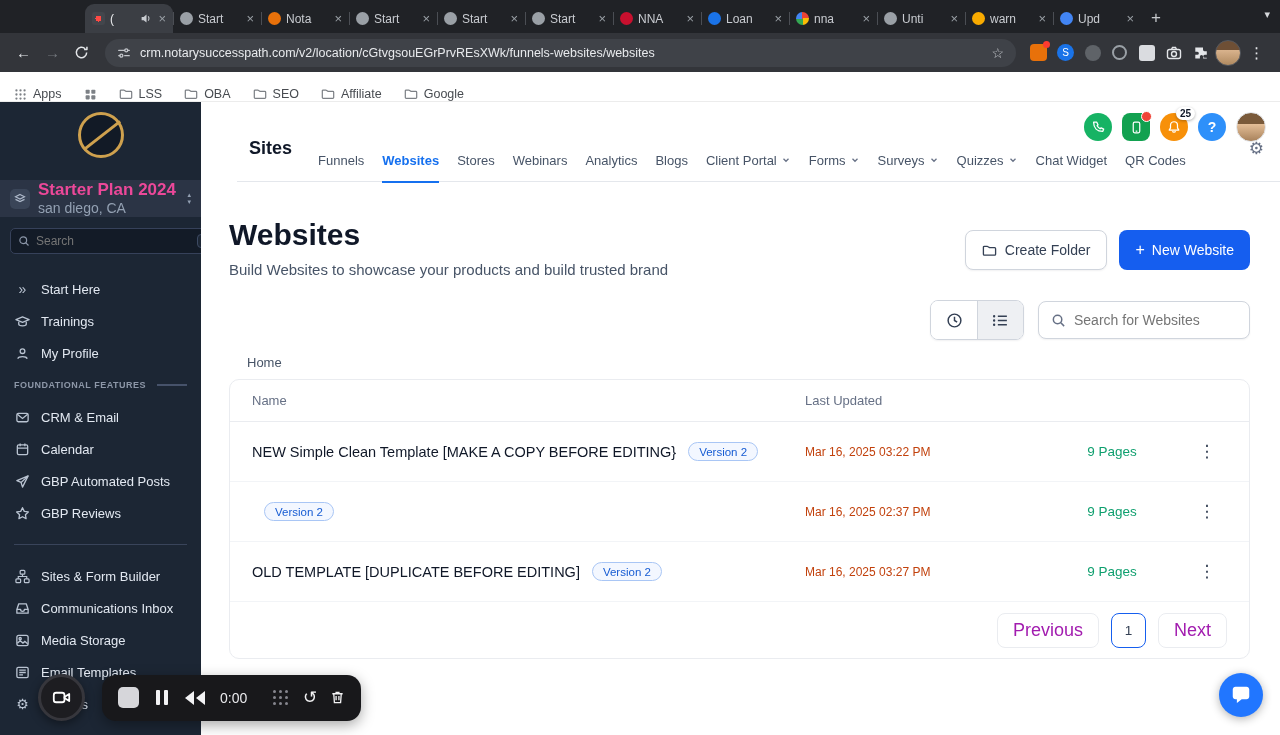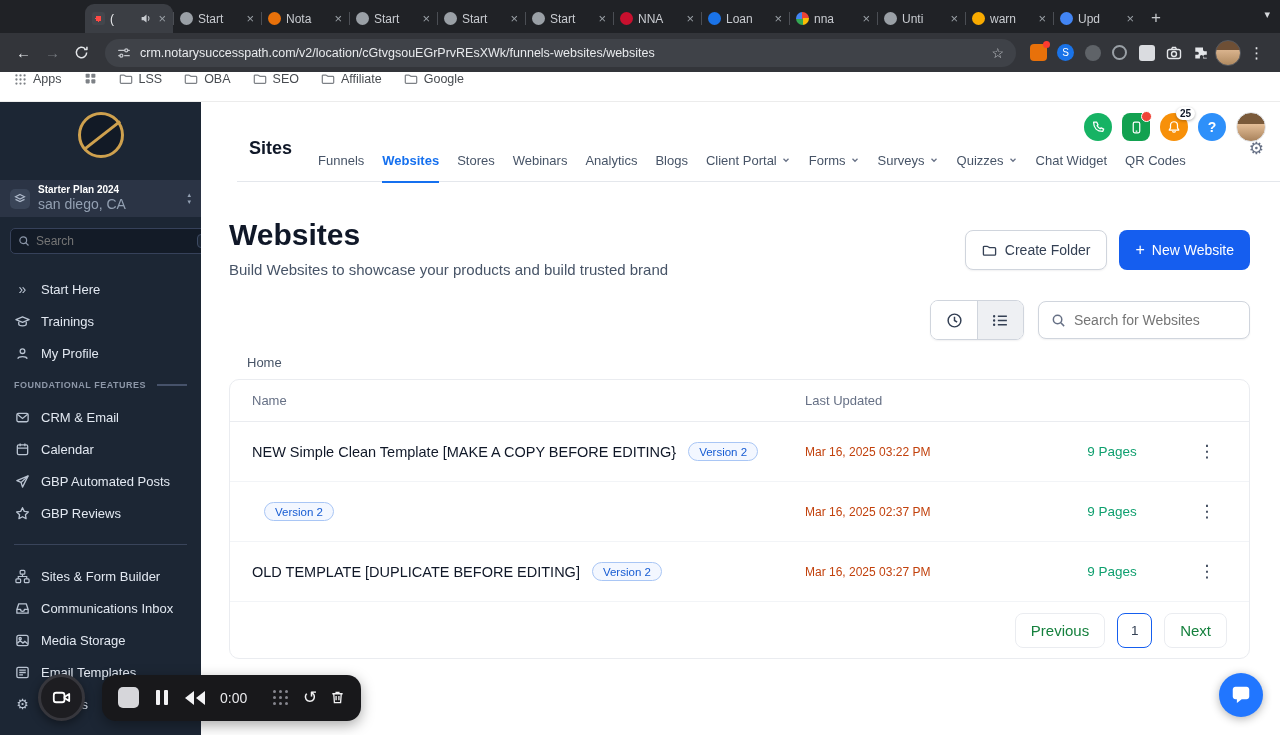--- a/index.html
+++ b/index.html
@@ -43,37 +43,37 @@
   .ext-sq-orange { width: 17px; height: 17px; border-radius: 4px; background: #e8710a; position: relative; }
   .ext-sq-orange::after { content:""; position:absolute; right:-3px; top:-3px; width:7px; height:7px; border-radius:50%; background:#ff3b30; }
   .ext-c-blue { width: 17px; height: 17px; border-radius: 50%; background: #1a73e8; color:#fff; font-size:10px; display:flex; align-items:center; justify-content:center; }
   .ext-c-dark { width: 16px; height: 16px; border-radius: 50%; background: #5f6368; }
   .ext-c-ring { width: 15px; height: 15px; border-radius: 50%; border: 2px solid #9aa0a6; }
   .ext-sq-light { width: 16px; height: 16px; border-radius: 3px; background: #dadce0; }
   .avatar-chrome { width: 26px; height: 26px; border-radius: 50%;
     background: linear-gradient(180deg, #6e4f35 0%, #6e4f35 38%, #d8b28c 39%, #b08a60 100%); border: 1px solid #55585e; }
   .chrome-kebab { color: #e4e6e9; font-size: 15px; padding: 0 6px; }
 
-  .bookmarks { height: 30px; background: #ffffff; display: flex; align-items: flex-start; padding: 0 14px; gap: 22px;
+  .bookmarks { height: 30px; background: #ffffff; display: flex; align-items: flex-end; padding: 0 14px; gap: 22px;
                font-size: 12.5px; color: #474b50; border-bottom: 1px solid #ececec; }
   .bm { display: flex; align-items: center; gap: 6px; cursor: pointer; }
   .bm svg { color: #7d8186; }
 
   
   .app { position: absolute; top: 102px; left: 0; right: 0; bottom: 0; display: flex; }
 
   
   .sidebar { width: 201px; background: #1c2634; color: #dfe5ee; flex: none; position: relative; overflow: hidden; }
   .logo-wrap { height: 56px; display: flex; align-items: flex-end; justify-content: center; padding-top: 8px; }
   .logo-circle { width: 46px; height: 46px; border-radius: 50%; border: 3px solid #cfa14e; background: #121a26; position: relative; }
   .logo-circle::after { content:""; position:absolute; left:-2px; top:19px; width:46px; height:3px; background:#cfa14e; transform:rotate(-38deg); }
   .plan { height: 37px; background: #2b3445; display: flex; align-items: center; padding: 0 10px; gap: 8px; margin-top: 22px; cursor: pointer; }
   .plan-ic { width: 20px; height: 20px; border-radius: 5px; background: #3a4558; display: flex; align-items: center; justify-content: center; color: #aeb9ca; flex: none; }
   .plan-text { line-height: 1.25; min-width: 0; }
-  .plan-name { font-size: 10px; font-weight: bold; color: #ffffff; white-space: nowrap; }
+  .plan-name { font-size: 17px; font-weight: bold; color: #ec4899; white-space: nowrap; }
   .plan-loc { font-size: 14px; color: #93a0b2; }
   .plan-chevrons { margin-left: auto; color: #93a0b2; font-size: 7px; line-height: 0.9; text-align: center; }
   .search-row { display: flex; align-items: center; gap: 7px; padding: 11px 10px 0 10px; }
   .sb-search { flex: 1; height: 26px; background: #131b27; border: 1px solid #36415a; border-radius: 5px;
                display: flex; align-items: center; padding: 0 7px; gap: 6px; color: #8b96a8; }
   .sb-search input { flex: 1; min-width: 0; background: transparent; border: none; outline: none; color: #c6cfdc; font-size: 12px; font-family: inherit; }
   .kbd { border: 1px solid #3d4a63; border-radius: 4px; font-size: 9px; padding: 1px 4px; color: #9aa6b8; background: #1d2735; white-space: nowrap; }
   .menu { margin-top: 19px; }
   .mi { height: 32px; display: flex; align-items: center; gap: 10px; padding: 0 14px; font-size: 13px; color: #e2e8f1; cursor: pointer; white-space: nowrap; }
   .mi .ic { width: 17px; display: flex; justify-content: center; color: #b9c3d1; flex: none; font-size: 14px; line-height: 1; }
@@ -136,22 +136,22 @@
   .col-dots { width: 40px; flex: none; text-align: center; }
   .trow { display: flex; align-items: center; height: 60px; padding: 0 22px; border-bottom: 1px solid #f2f4f7; cursor: pointer; }
   .trow:last-of-type { border-bottom: 1px solid #eaecf0; }
   .row-name { font-size: 14.5px; color: #101828; font-weight: 500; white-space: nowrap; overflow: hidden; }
   .badge { margin-left: 12px; flex: none; font-size: 11.5px; color: #175cd3; background: #f3f7ff; border: 1px solid #a9c6f5;
            padding: 2.5px 10px; border-radius: 999px; }
   .upd-text { color: #c2410c; font-size: 12px; }
   .pages-link { color: #0e9f6e; font-size: 13.5px; font-weight: 500; cursor: pointer; }
   .kebab { color: #344054; font-size: 17px; cursor: pointer; }
   .pager { display: flex; align-items: center; justify-content: flex-end; gap: 12px; height: 56px; padding: 0 22px; }
-  .pg-btn { height: 35px; padding: 0 15px; border: 1px solid #eaecf0; border-radius: 8px; background: #fff; color: #15803d;
-            font-size: 15px; display: flex; align-items: center; cursor: pointer; font-family: inherit; }
+  .pg-btn { height: 35px; padding: 0 15px; border: 1px solid #eaecf0; border-radius: 8px; background: #fff; color: #a21caf;
+            font-size: 18px; display: flex; align-items: center; cursor: pointer; font-family: inherit; }
   .pg-num { width: 35px; height: 35px; border: 1px solid #155eef; border-radius: 8px; display: flex; align-items: center;
             justify-content: center; color: #344054; font-size: 13.5px; background: #fff; cursor: pointer; }
 
   
   .recorder { position: absolute; left: 38px; top: 674px; display: flex; align-items: center; z-index: 40; }
   .rec-cam { width: 47px; height: 47px; border-radius: 50%; background: #1d1d21; border: 3px solid #36363c;
              display: flex; align-items: center; justify-content: center; color: #fff; margin-right: 17px; flex: none; cursor: pointer;
              box-shadow: 0 3px 10px rgba(0,0,0,.4); }
   .rec-pill { height: 46px; background: #18181b; border-radius: 14px; display: flex; align-items: center; padding: 0 16px;
               box-shadow: 0 4px 14px rgba(0,0,0,.35); }

